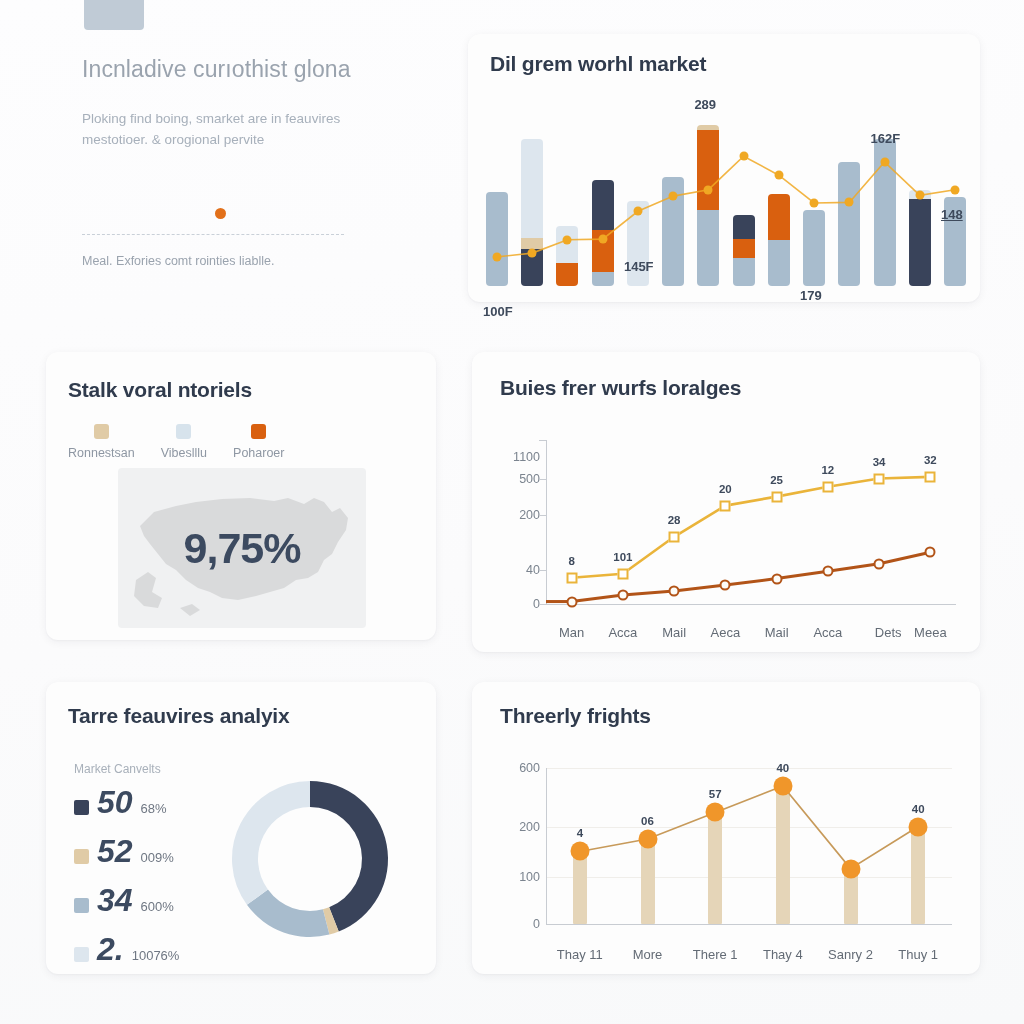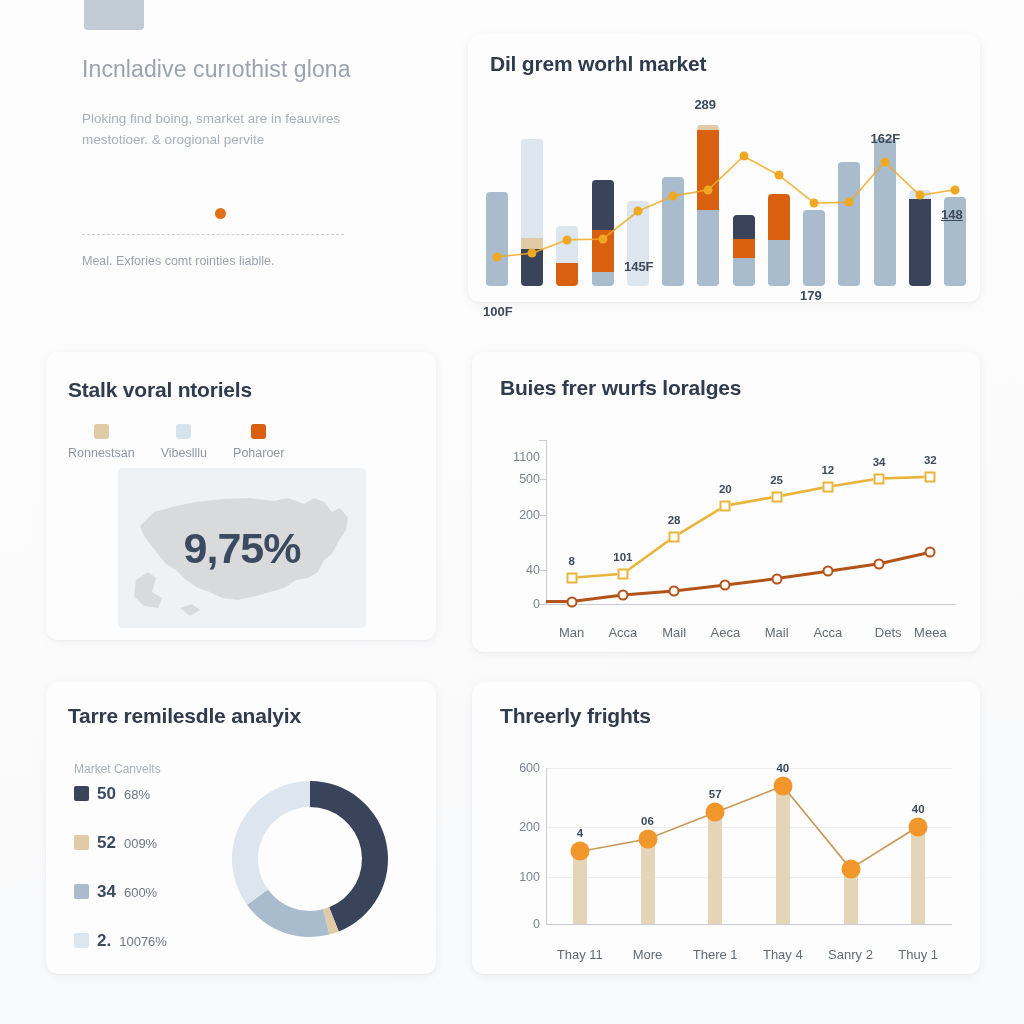--- a/index.html
+++ b/index.html
@@ -125,21 +125,21 @@
   
   #donut-card { left: 46px; top: 682px; width: 390px; height: 292px; }
   #donut-title { position: absolute; left: 22px; top: 22px; }
   #donut-legend-head {
     position: absolute; left: 28px; top: 80px;
     font-size: 12px; color: #a8b0ba;
   }
   #donut-legend { position: absolute; left: 28px; top: 102px; width: 145px; }
   .dl-row { display: flex; align-items: baseline; gap: 8px; height: 49px; }
   .dl-sw { width: 15px; height: 15px; border-radius: 2px; position: relative; top: 2px; flex: 0 0 auto; }
-  .dl-num { font-size: 17px; font-weight: 700; color: #3c4a60; }
+  .dl-num { font-size: 32px; font-weight: 700; color: #3c4a60; font-style: italic; }
   .dl-pct { font-size: 13px; color: #6f7783; }
   #donut-wrap { position: absolute; left: 175px; top: 88px; width: 178px; height: 178px; }
 
   
   #mix-card { left: 472px; top: 682px; width: 508px; height: 292px; }
   #mix-title { position: absolute; left: 28px; top: 22px; }
   #mix-plot { position: absolute; left: 22px; top: 68px; right: 14px; bottom: 14px; }
   .mixbar { position: absolute; bottom: 0; background: #e5d5b8; border-radius: 1px; }
   .mk-bigdot {
     position: absolute; width: 19px; height: 19px; border-radius: 50%;
@@ -320,21 +320,21 @@
         <div class="mk-circle" style="left: 180.125px; top: 166.88px; border-color: rgb(178, 84, 24);"></div>
         <div class="mk-circle" style="left: 231.375px; top: 161.14px; border-color: rgb(178, 84, 24);"></div>
         <div class="mk-circle" style="left: 282.625px; top: 154.58px; border-color: rgb(178, 84, 24);"></div>
         <div class="mk-circle" style="left: 333.875px; top: 147.2px; border-color: rgb(178, 84, 24);"></div>
         <div class="mk-circle" style="left: 385.125px; top: 139.82px; border-color: rgb(178, 84, 24);"></div>
         <div class="mk-circle" style="left: 436.375px; top: 128.34px; border-color: rgb(178, 84, 24);"></div>
       </div>
   </div>
 
   <div class="card" id="donut-card">
-    <div class="card-title" id="donut-title">Tarre remilesdle analyix</div>
+    <div class="card-title" id="donut-title">Tarre feauvires analyix</div>
     <div id="donut-legend-head">Market Canvelts</div>
     <div id="donut-legend">
         <div class="dl-row">
           <span class="dl-sw" style="background: rgb(57, 67, 90);"></span>
           <span class="dl-num">50</span>
           <span class="dl-pct">68%</span>
         </div>
         <div class="dl-row">
           <span class="dl-sw" style="background: rgb(224, 203, 166);"></span>
           <span class="dl-num">52</span>

